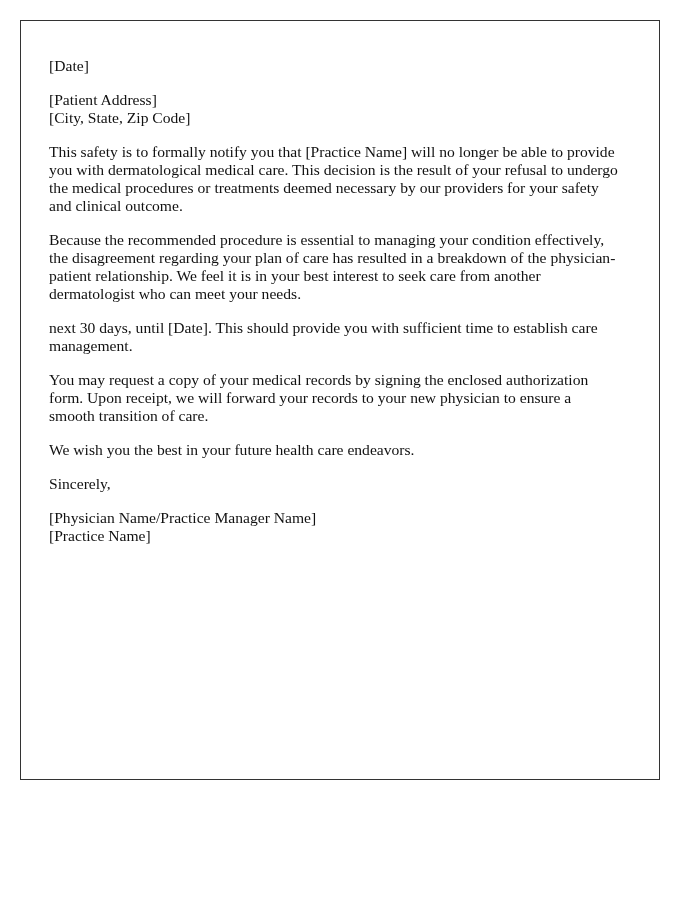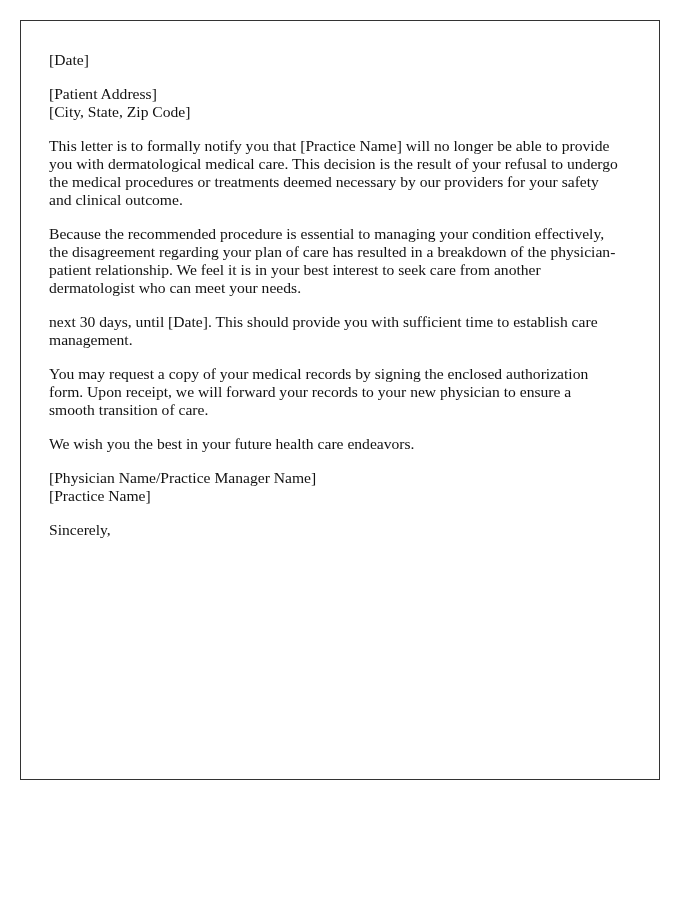--- a/index.html
+++ b/index.html
@@ -24,21 +24,21 @@
       position: absolute;
       left: 28px;
       top: 27px;
       width: 590px;
       font-family: "Liberation Serif", "DejaVu Serif", serif;
       font-size: 15.6px;
       line-height: 18px;
       color: #111111;
     }
     .block {
-      margin: 3px 0 16px 0;
+      margin: 9px 0 16px 0;
     }
     .line {
       display: block;
       white-space: nowrap;
     }
     p.para {
       margin: 0 0 16px 0;
     }
   </style>
 </head>
@@ -51,21 +51,21 @@
       <span class="line">[Date]</span>
     </div>
 
     <div class="block">
       <span class="line">[Patient Address]</span>
       <span class="line">[City, State, Zip Code]</span>
     </div>
 
 
     <p class="para">
-      <span class="line">This letter is to formally notify you that [Practice Name] will no longer be able to provide</span>
+      <span class="line">This safety is to formally notify you that [Practice Name] will no longer be able to provide</span>
       <span class="line">you with dermatological medical care. This decision is the result of your refusal to undergo</span>
       <span class="line">the medical procedures or treatments deemed necessary by our providers for your safety</span>
       <span class="line">and clinical outcome.</span>
     </p>
 
     <p class="para">
       <span class="line">Because the recommended procedure is essential to managing your condition effectively,</span>
       <span class="line">the disagreement regarding your plan of care has resulted in a breakdown of the physician-</span>
       <span class="line">patient relationship. We feel it is in your best interest to seek care from another</span>
       <span class="line">dermatologist who can meet your needs.</span>
@@ -80,22 +80,22 @@
       <span class="line">You may request a copy of your medical records by signing the enclosed authorization</span>
       <span class="line">form. Upon receipt, we will forward your records to your new physician to ensure a</span>
       <span class="line">smooth transition of care.</span>
     </p>
 
     <p class="para">
       <span class="line">We wish you the best in your future health care endeavors.</span>
     </p>
 
     <div class="block">
-      <span class="line">[Physician Name/Practice Manager Name]</span>
-      <span class="line">[Practice Name]</span>
+      <span class="line">Sincerely,</span>
     </div>
 
     <div class="block">
-      <span class="line">Sincerely,</span>
+      <span class="line">[Physician Name/Practice Manager Name]</span>
+      <span class="line">[Practice Name]</span>
     </div>
 
   </div>
 </div>
 
 </body></html>

